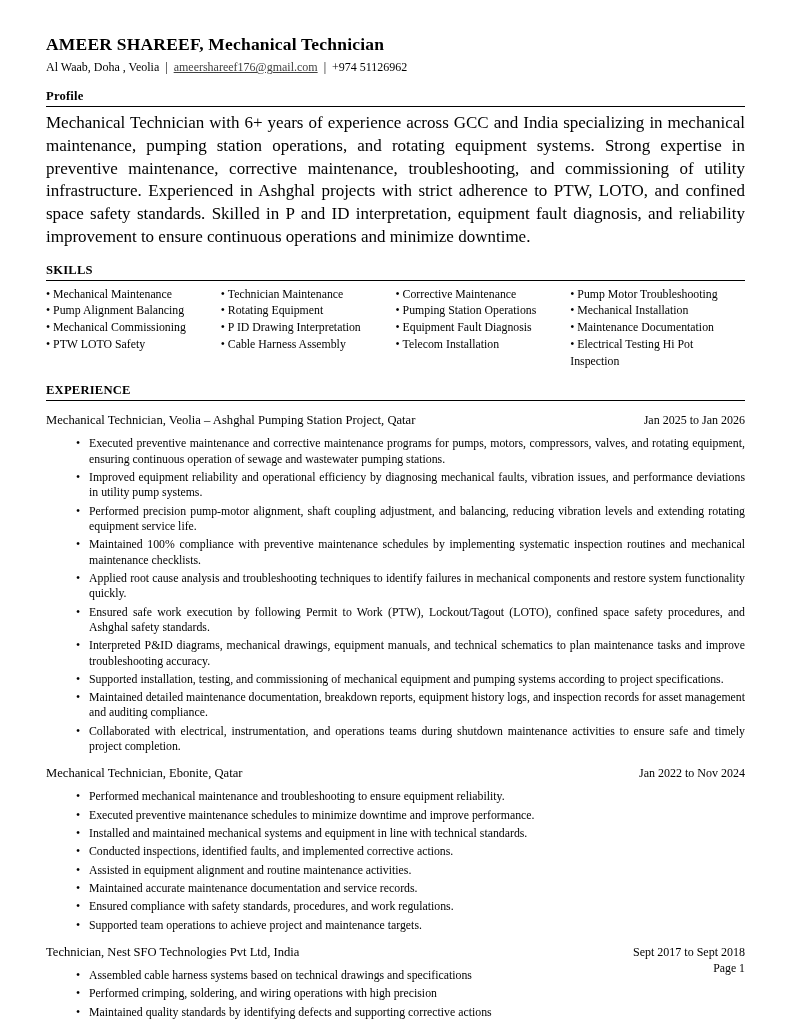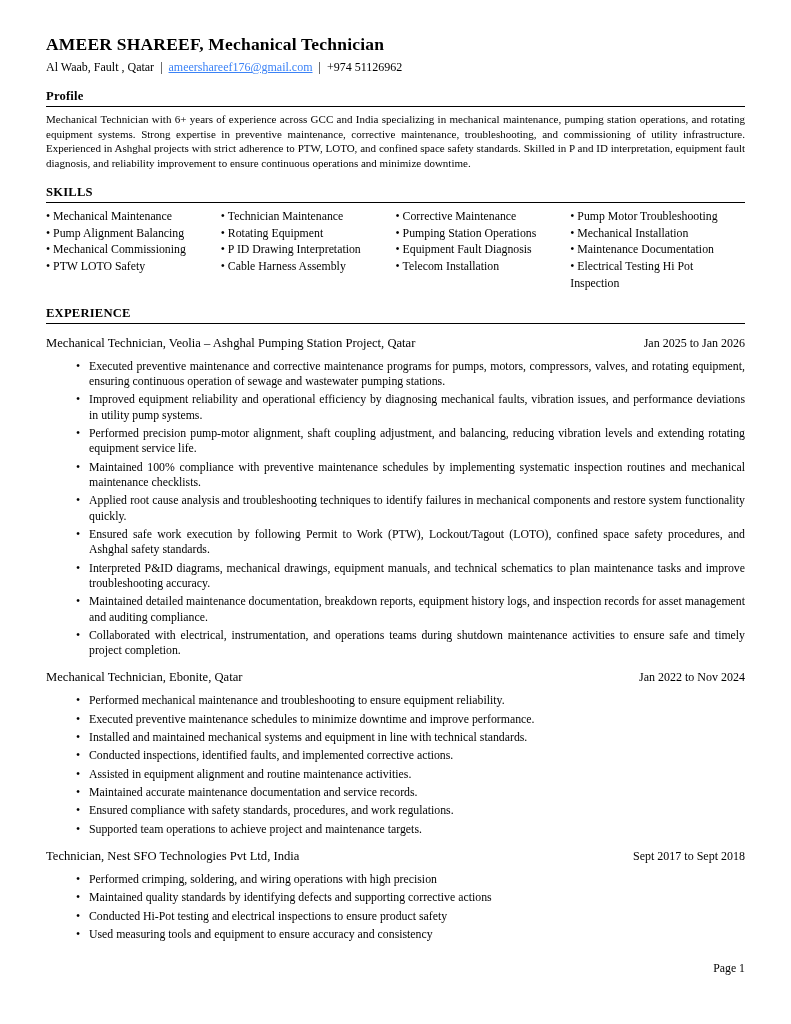--- a/index.html
+++ b/index.html
@@ -18,37 +18,37 @@
   
   h1.name {
     font-size: 17.5px;
     font-weight: bold;
     margin: 0 0 5px 0;
     letter-spacing: 0.2px;
   }
   .contact { font-size: 12px; }
   .contact .sep { margin: 0 3px; }
   a.email {
-    color: #3b82f6;
+    color: #404040;
     cursor: pointer;
   }
 
   
   h2.rule {
     font-size: 12.6px;
     font-weight: bold;
     margin: 14px 0 5px 0;
     padding-bottom: 2px;
     border-bottom: 1.5px solid #000;
     letter-spacing: 0.2px;
   }
 
   
   p.profile-text {
-    font-size: 11px;
+    font-size: 17px;
     line-height: 1.34;
     margin: 4px 0 0 0;
     text-align: justify;
   }
 
   
   .skills-grid {
     display: flex;
     margin-top: 5px;
     font-size: 11.8px;
@@ -109,21 +109,21 @@
   }
 </style>
 </head>
 <body>
 
 <div class="page">
 
   <header>
     <h1 class="name">AMEER SHAREEF, Mechanical Technician</h1>
     <div class="contact">
-      <span>Al Waab, Fault , Qatar</span>
+      <span>Al Waab, Doha , Veolia</span>
       <span class="sep">|</span>
       <a class="email" href="#">ameershareef176@gmail.com</a>
       <span class="sep">|</span>
       <span>+974 51126962</span>
     </div>
   </header>
 
   <section>
     <h2 class="rule">Profile</h2>
     <p class="profile-text">Mechanical Technician with 6+ years of experience across GCC and India specializing in mechanical maintenance, pumping station operations, and rotating equipment systems. Strong expertise in preventive maintenance, corrective maintenance, troubleshooting, and commissioning of utility infrastructure. Experienced in Ashghal projects with strict adherence to PTW, LOTO, and confined space safety standards. Skilled in P and ID interpretation, equipment fault diagnosis, and reliability improvement to ensure continuous operations and minimize downtime.</p>
@@ -168,20 +168,21 @@
         <span class="job-dates">Jan 2025 to Jan 2026</span>
       </div>
       <ul class="bullets">
           <li>Executed preventive maintenance and corrective maintenance programs for pumps, motors, compressors, valves, and rotating equipment, ensuring continuous operation of sewage and wastewater pumping stations.</li>
           <li>Improved equipment reliability and operational efficiency by diagnosing mechanical faults, vibration issues, and performance deviations in utility pump systems.</li>
           <li>Performed precision pump-motor alignment, shaft coupling adjustment, and balancing, reducing vibration levels and extending rotating equipment service life.</li>
           <li>Maintained 100% compliance with preventive maintenance schedules by implementing systematic inspection routines and mechanical maintenance checklists.</li>
           <li>Applied root cause analysis and troubleshooting techniques to identify failures in mechanical components and restore system functionality quickly.</li>
           <li>Ensured safe work execution by following Permit to Work (PTW), Lockout/Tagout (LOTO), confined space safety procedures, and Ashghal safety standards.</li>
           <li>Interpreted P&amp;ID diagrams, mechanical drawings, equipment manuals, and technical schematics to plan maintenance tasks and improve troubleshooting accuracy.</li>
+          <li>Supported installation, testing, and commissioning of mechanical equipment and pumping systems according to project specifications.</li>
           <li>Maintained detailed maintenance documentation, breakdown reports, equipment history logs, and inspection records for asset management and auditing compliance.</li>
           <li>Collaborated with electrical, instrumentation, and operations teams during shutdown maintenance activities to ensure safe and timely project completion.</li>
         </ul>
     </article>
 
     <article class="job">
       <div class="job-head">
         <h3 class="job-title">Mechanical Technician, Ebonite, Qatar</h3>
         <span class="job-dates">Jan 2022 to Nov 2024</span>
       </div>
@@ -196,20 +197,21 @@
           <li>Supported team operations to achieve project and maintenance targets.</li>
         </ul>
     </article>
 
     <article class="job">
       <div class="job-head">
         <h3 class="job-title">Technician, Nest SFO Technologies Pvt Ltd, India</h3>
         <span class="job-dates">Sept 2017 to Sept 2018</span>
       </div>
       <ul class="bullets">
+          <li>Assembled cable harness systems based on technical drawings and specifications</li>
           <li>Performed crimping, soldering, and wiring operations with high precision</li>
           <li>Maintained quality standards by identifying defects and supporting corrective actions</li>
           <li>Conducted Hi-Pot testing and electrical inspections to ensure product safety</li>
           <li>Used measuring tools and equipment to ensure accuracy and consistency</li>
         </ul>
     </article>
   </section>
 
 </div>
 

